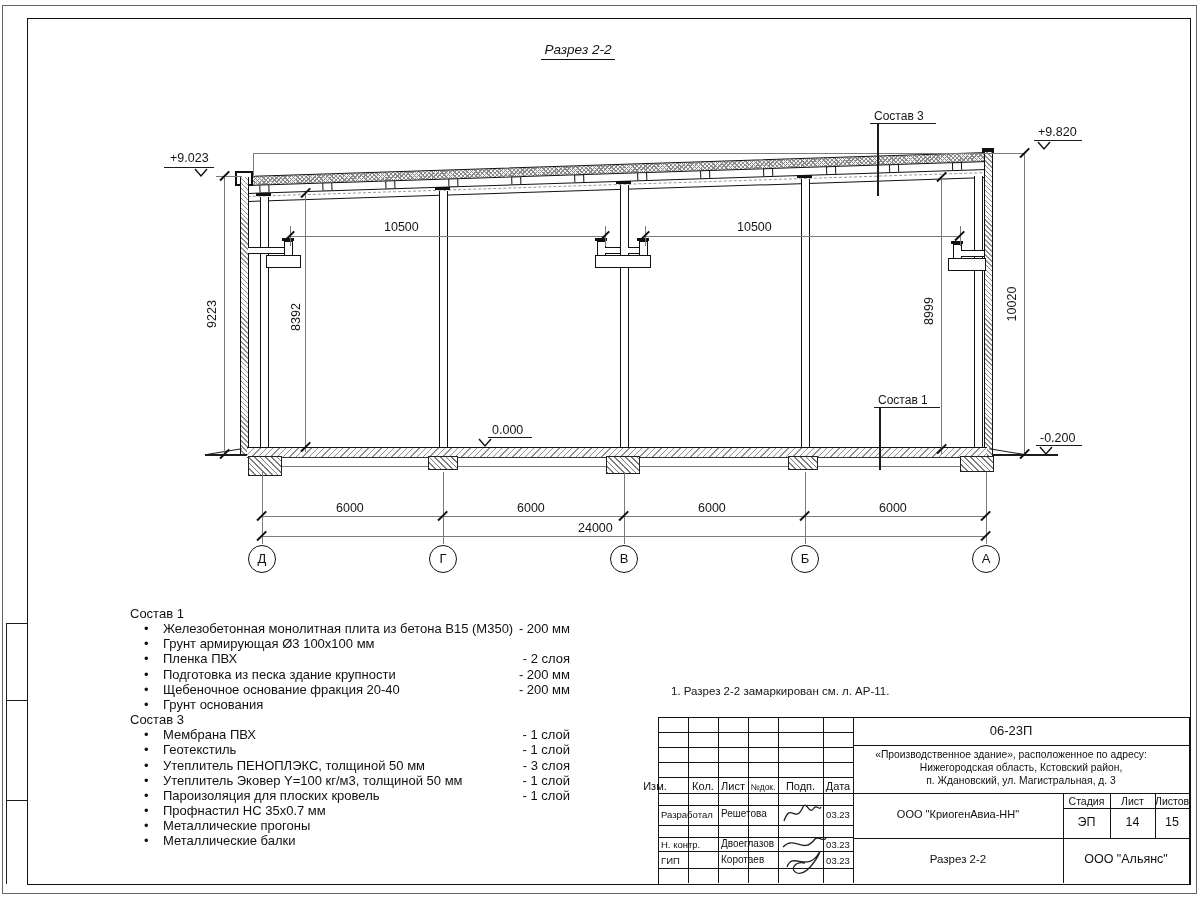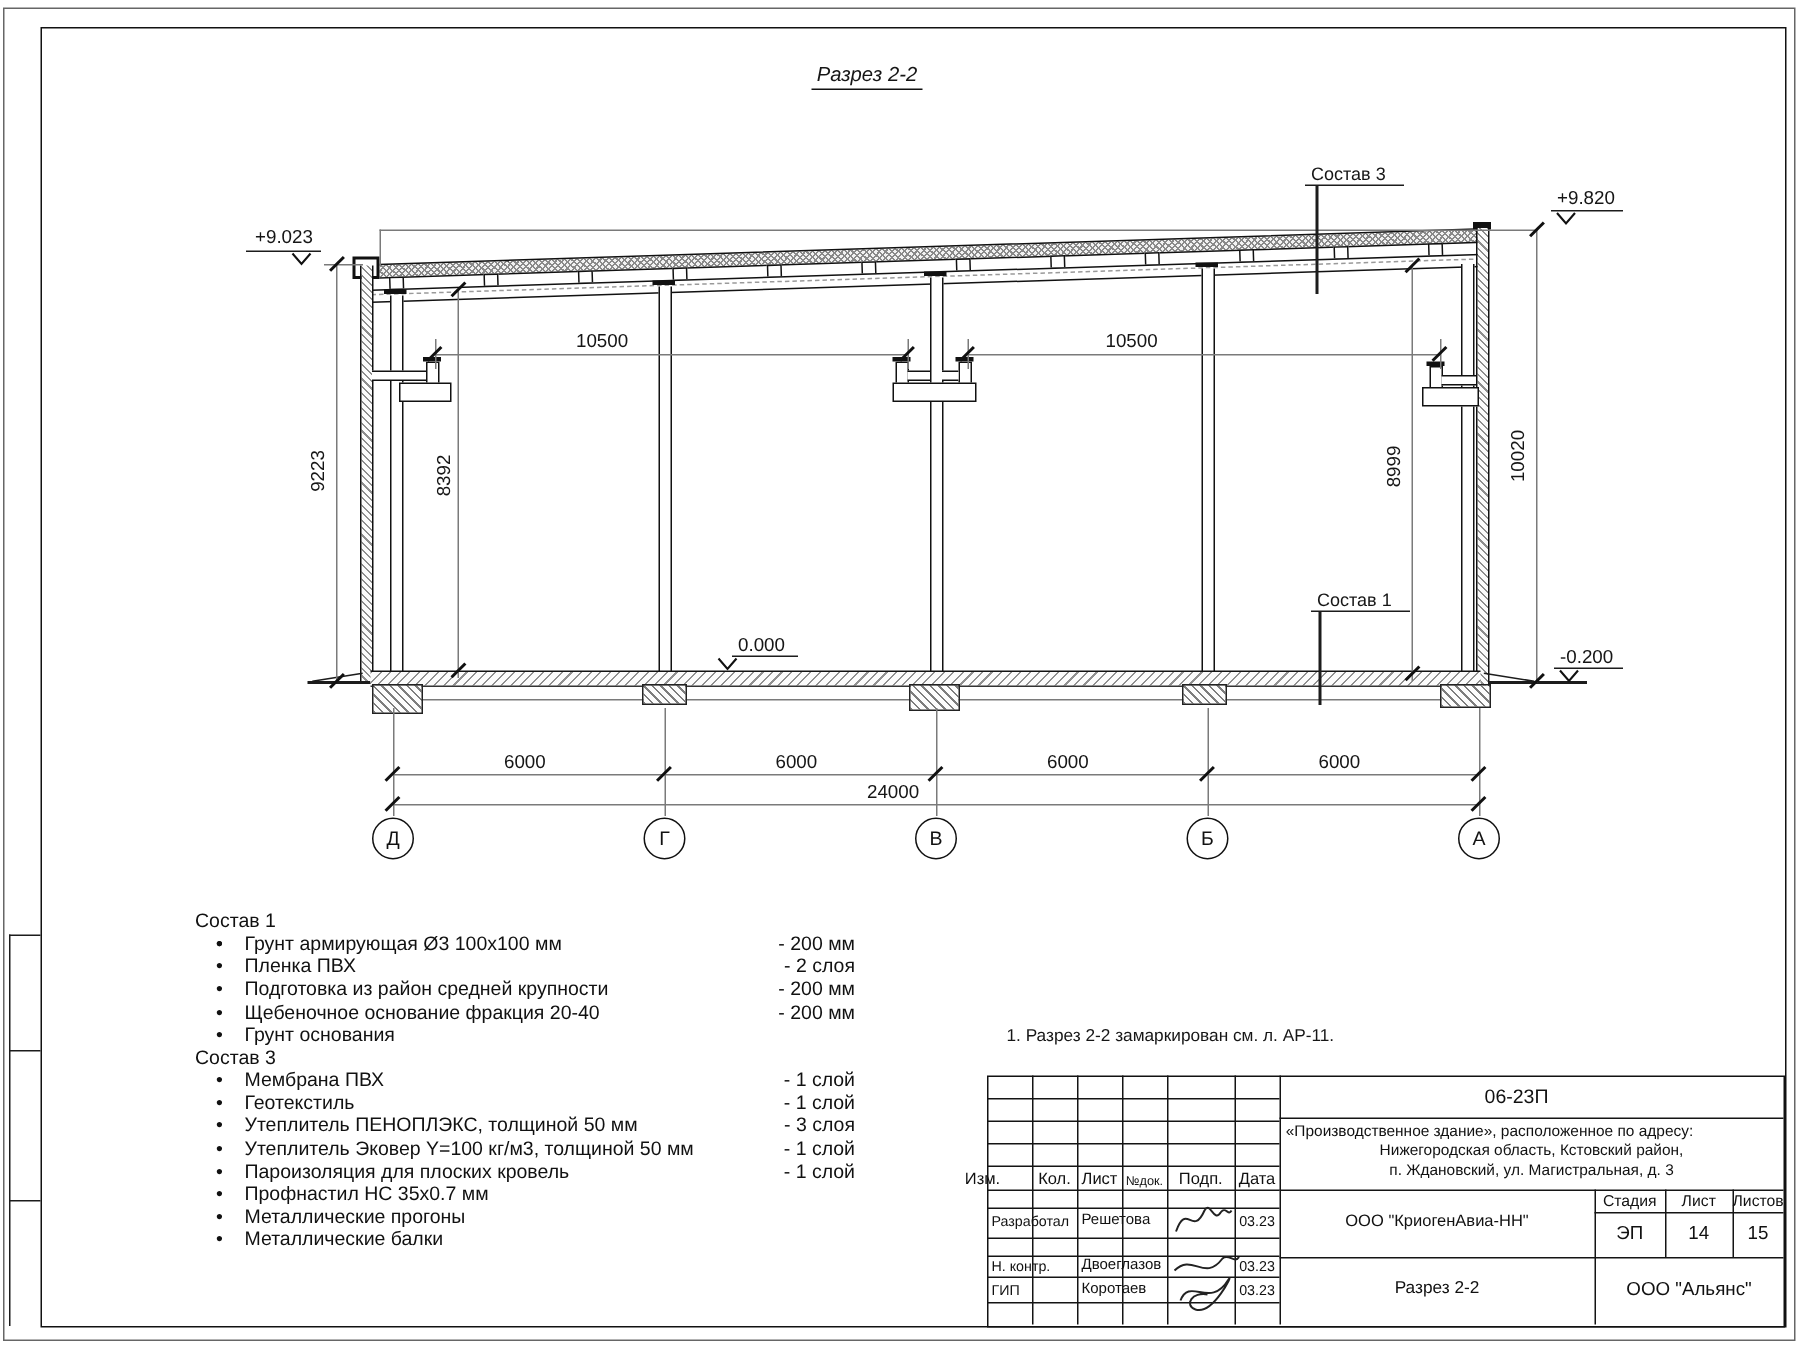--- a/index.html
+++ b/index.html
@@ -210,24 +210,24 @@
 <div class="t dimtxt" style="left:578px;top:521px;">24000</div>
 
 <div class="axis" style="left:248px;top:545px;">Д</div>
 <div class="axis" style="left:429px;top:545px;">Г</div>
 <div class="axis" style="left:610px;top:545px;">В</div>
 <div class="axis" style="left:791px;top:545px;">Б</div>
 <div class="axis" style="left:972px;top:545px;">А</div>
 
 <div class="abs" style="left:130px;top:606px;width:440px;font-size:13px;line-height:15.15px;">
   <div class="listhdr">Состав 1</div>
-  <div class="listrow"><span class="blt">•</span><span class="val">-  200 мм</span></div>
+  <div class="listrow"><span class="blt">•</span><span>Железобетонная монолитная плита из бетона В15 (М350)</span><span class="val">-  200 мм</span></div>
   <div class="listrow"><span class="blt">•</span><span>Грунт армирующая Ø3 100х100 мм</span><span class="val"></span></div>
   <div class="listrow"><span class="blt">•</span><span>Пленка ПВХ</span><span class="val">-  2 слоя</span></div>
-  <div class="listrow"><span class="blt">•</span><span>Подготовка из район средней крупности</span><span class="val">- 200 мм</span></div>
+  <div class="listrow"><span class="blt">•</span><span>Подготовка из песка здание крупности</span><span class="val">- 200 мм</span></div>
   <div class="listrow"><span class="blt">•</span><span>Щебеночное основание фракция 20-40</span><span class="val">- 200 мм</span></div>
   <div class="listrow"><span class="blt">•</span><span>Грунт основания</span><span class="val"></span></div>
   <div class="listhdr">Состав 3</div>
   <div class="listrow"><span class="blt">•</span><span>Мембрана ПВХ</span><span class="val">- 1 слой</span></div>
   <div class="listrow"><span class="blt">•</span><span>Геотекстиль</span><span class="val">- 1 слой</span></div>
   <div class="listrow"><span class="blt">•</span><span>Утеплитель ПЕНОПЛЭКС, толщиной 50 мм</span><span class="val">- 3 слоя</span></div>
   <div class="listrow"><span class="blt">•</span><span>Утеплитель Эковер Y=100 кг/м3, толщиной 50 мм</span><span class="val">- 1 слой</span></div>
   <div class="listrow"><span class="blt">•</span><span>Пароизоляция для плоских кровель</span><span class="val">- 1 слой</span></div>
   <div class="listrow"><span class="blt">•</span><span>Профнастил НС 35х0.7 мм</span><span class="val"></span></div>
   <div class="listrow"><span class="blt">•</span><span>Металлические прогоны</span><span class="val"></span></div>
@@ -258,21 +258,21 @@
 
 <div class="sl" style="left:853px;top:745px;width:336px;height:1.2px;"></div>
 <div class="sl" style="left:853px;top:793px;width:336px;height:1.4px;"></div>
 <div class="sl" style="left:1063px;top:808px;width:126px;height:1.2px;"></div>
 <div class="sl" style="left:853px;top:838px;width:336px;height:1.4px;"></div>
 <div class="sl" style="left:1063px;top:793px;width:1.4px;height:90px;"></div>
 <div class="sl" style="left:1110px;top:793px;width:1.2px;height:45px;"></div>
 <div class="sl" style="left:1155px;top:793px;width:1.2px;height:45px;"></div>
 
 <div class="stxt ctr" style="left:853px;top:723px;width:316px;font-size:13px;">06-23П</div>
-<div class="stxt ctr" style="left:853px;top:749px;width:280px;font-size:10.3px;">«Производственное здание», расположенное по адресу:</div>
+<div class="stxt ctr" style="left:871px;top:749px;width:280px;font-size:10.3px;">«Производственное здание», расположенное по адресу:</div>
 <div class="stxt ctr" style="left:853px;top:762px;width:336px;font-size:10.3px;">Нижегородская область, Кстовский район,</div>
 <div class="stxt ctr" style="left:853px;top:775px;width:336px;font-size:10.3px;">п. Ждановский, ул. Магистральная, д. 3</div>
 
 <div class="stxt ctr" style="left:640px;top:780px;width:30px;font-size:11px;">Изм.</div>
 <div class="stxt ctr" style="left:688px;top:780px;width:30px;font-size:11px;">Кол.</div>
 <div class="stxt ctr" style="left:718px;top:780px;width:30px;font-size:11px;">Лист</div>
 <div class="stxt ctr" style="left:748px;top:782px;width:30px;font-size:8.5px;">№док.</div>
 <div class="stxt ctr" style="left:778px;top:780px;width:45px;font-size:11px;">Подп.</div>
 <div class="stxt ctr" style="left:823px;top:780px;width:30px;font-size:11px;">Дата</div>
 

